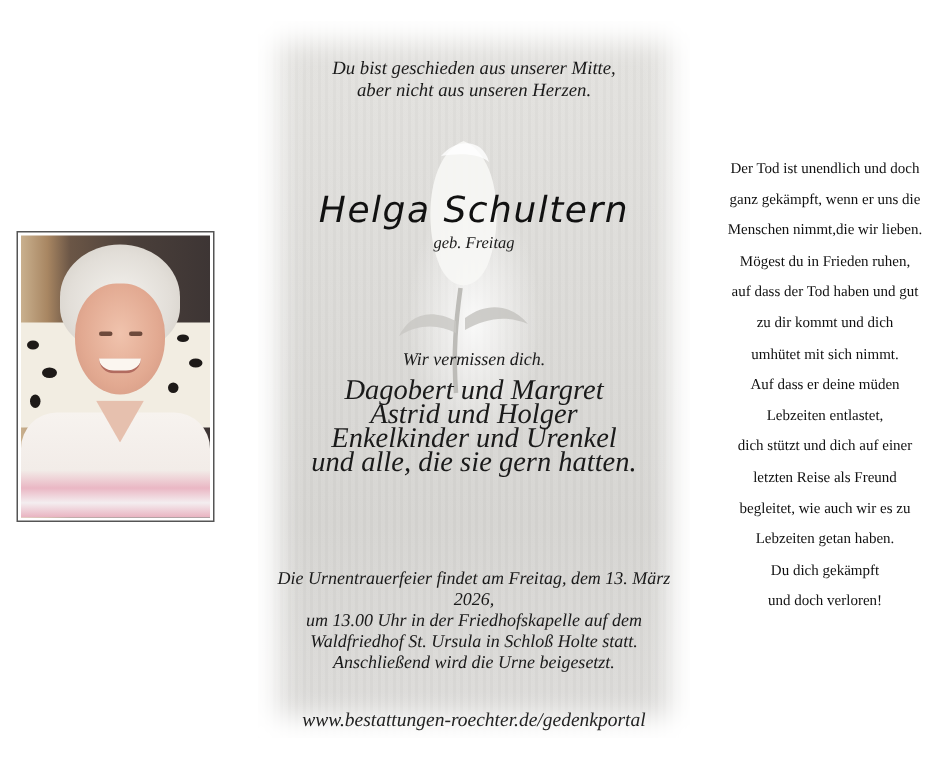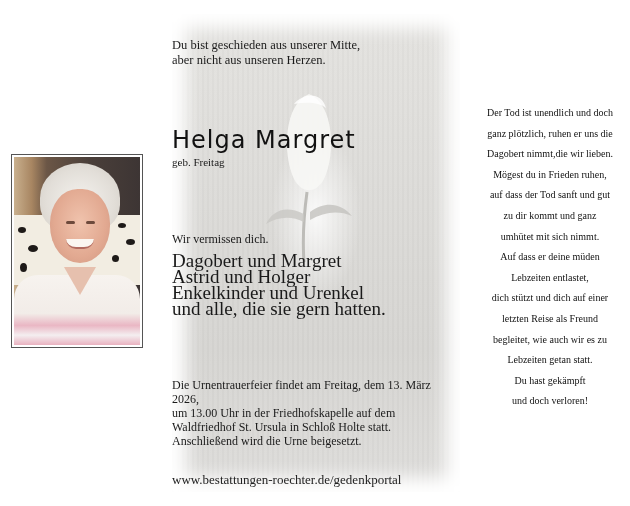--- a/index.html
+++ b/index.html
@@ -47,21 +47,22 @@
   }
 
   
   .card {
     position:absolute; left:172px; top:14px; width:288px; height:478px;
     background:
       radial-gradient(ellipse at 50% 42%, rgba(255,255,255,0.85) 0%, rgba(255,255,255,0.0) 22%),
       repeating-linear-gradient(90deg, rgba(0,0,0,0.018) 0 2px, rgba(255,255,255,0.02) 2px 5px),
       linear-gradient(180deg,#e4e3e0 0%,#dcdbd8 40%,#d6d5d2 70%,#dedddb 100%);
     box-shadow: inset 0 0 18px 14px #ffffff;
-    text-align:left;
+    text-align:center;
+    font-style:italic;
   }
   .rose {
     position:absolute; left:92px; top:70px; width:90px; height:180px; pointer-events:none;
   }
   .card .txt { position:absolute; left:0; right:0; }
   .motto { top:24px; font-size:12.5px; line-height:15px; }
   .name {
     top:112px; font-family:"DejaVu Sans","Liberation Sans",sans-serif; font-size:24px;
     letter-spacing:1px; color:#111; font-weight:normal;
   }
@@ -109,21 +110,21 @@
     <path d="M43 108 C40 130 38 150 40 178" stroke="#bdbcb8" stroke-width="3" fill="none"></path>
     <path d="M40 130 C20 120 8 128 2 140 C15 132 28 132 40 138 Z" fill="#c8c7c3" opacity="0.8"></path>
     <path d="M46 128 C62 116 78 120 88 132 C74 126 60 128 46 136 Z" fill="#c3c2be" opacity="0.8"></path>
   </svg>
 
   <div class="txt motto">
     <div>Du bist geschieden aus unserer Mitte,</div>
     <div>aber nicht aus unseren Herzen.</div>
   </div>
 
-  <div class="txt name">Helga Margret</div>
+  <div class="txt name">Helga Schultern</div>
   <div class="txt maiden">geb. Freitag</div>
 
   <div class="txt miss">Wir vermissen dich.</div>
 
   <div class="txt family">
     <div>Dagobert und Margret</div>
     <div>Astrid und Holger</div>
     <div>Enkelkinder und Urenkel</div>
     <div>und alle, die sie gern hatten.</div>
   </div>
@@ -133,27 +134,27 @@
     <div>um 13.00 Uhr in der Friedhofskapelle auf dem</div>
     <div>Waldfriedhof St. Ursula in Schloß Holte statt.</div>
     <div>Anschließend wird die Urne beigesetzt.</div>
   </div>
 
   <div class="txt web">www.bestattungen-roechter.de/gedenkportal</div>
 </div>
 
 <div class="poem">
   <div>Der Tod ist unendlich und doch</div>
-  <div>ganz plötzlich, ruhen er uns die</div>
-  <div>Dagobert nimmt,die wir lieben.</div>
+  <div>ganz gekämpft, wenn er uns die</div>
+  <div>Menschen nimmt,die wir lieben.</div>
   <div>Mögest du in Frieden ruhen,</div>
-  <div>auf dass der Tod sanft und gut</div>
-  <div>zu dir kommt und ganz</div>
+  <div>auf dass der Tod haben und gut</div>
+  <div>zu dir kommt und dich</div>
   <div>umhütet mit sich nimmt.</div>
   <div>Auf dass er deine müden</div>
   <div>Lebzeiten entlastet,</div>
   <div>dich stützt und dich auf einer</div>
   <div>letzten Reise als Freund</div>
   <div>begleitet, wie auch wir es zu</div>
-  <div>Lebzeiten getan statt.</div>
-  <div>Du hast gekämpft</div>
+  <div>Lebzeiten getan haben.</div>
+  <div>Du dich gekämpft</div>
   <div>und doch verloren!</div>
 </div>
 
 </body></html>

